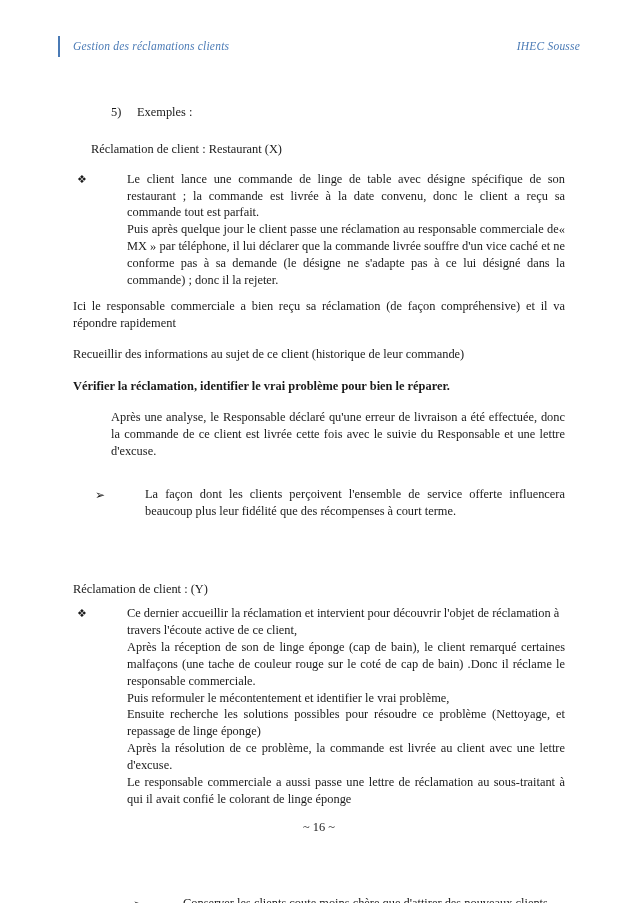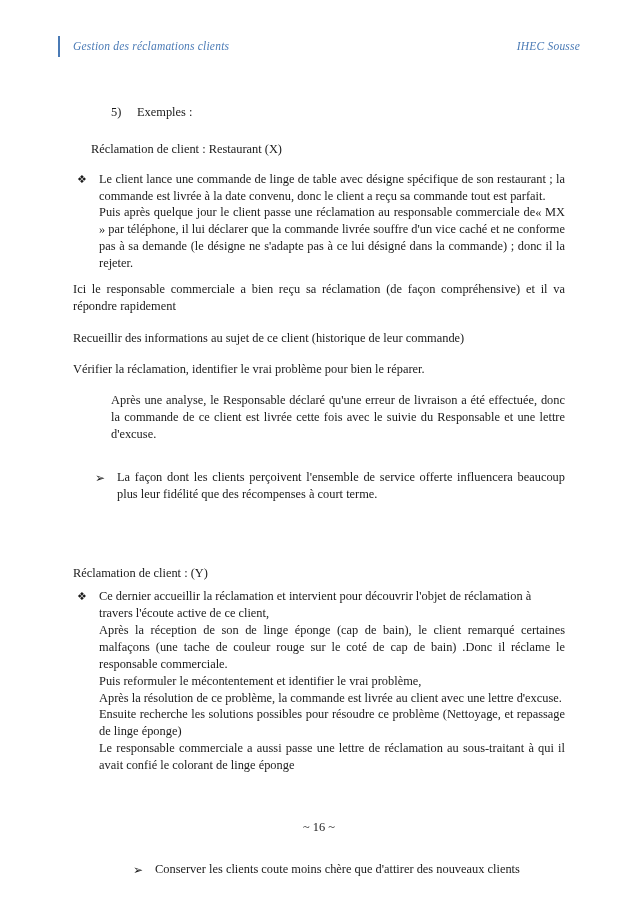--- a/index.html
+++ b/index.html
@@ -105,32 +105,34 @@
     text-align: left;
     padding-left: 4px;
     box-sizing: border-box;
   }
   .bullet-row .glyph.arrow {
     font-size: 12px;
   }
   .bullet-row .body {
     flex: 1 1 auto;
     text-align: justify;
+    margin-left: 28px;
   }
   .bullet-row .body .last-line,
   .blk .last-line {
     text-align: left;
   }
 
   
   .flush {
     margin-bottom: 15px;
   }
   .flush.tight {
     margin-bottom: 14px;
+    font-weight: bold;
   }
 
   
   .indent {
     margin-left: 38px;
     margin-top: 0;
   }
 
   .gap-sm { height: 9px; }
   .gap-md { height: 16px; }
@@ -198,22 +200,22 @@
     <div class="gap-xxl"></div>
 
     <div class="blk center-head-2">Réclamation de client : (Y)</div>
 
     <div class="bullet-row">
       <span class="glyph">❖</span>
       <div class="body">
         <div class="blk last-line"> Ce dernier accueillir la réclamation et intervient pour découvrir l'objet de réclamation à travers l'écoute active de ce client,</div>
         <div class="blk">Après la réception de son de linge éponge (cap de bain), le client remarqué certaines malfaçons (une tache de couleur rouge sur le coté de cap de bain) .Donc il réclame le responsable commerciale.</div>
         <div class="blk last-line">Puis reformuler le mécontentement et identifier le vrai problème,</div>
+        <div class="blk">Ensuite recherche les solutions possibles pour résoudre ce problème (Nettoyage, et repassage de linge éponge)</div>
         <div class="blk">Après la résolution de ce problème, la commande est livrée au client avec une lettre d'excuse.</div>
-        <div class="blk">Ensuite recherche les solutions possibles pour résoudre ce problème (Nettoyage, et repassage de linge éponge)</div>
         <div class="blk">Le responsable commerciale a aussi passe une lettre de réclamation au sous-traitant à qui il avait confié le colorant de linge éponge</div>
       </div>
     </div>
 
     <div class="gap-xxl"></div>
     <div class="gap-md"></div>
 
 
     <div class="gap-sm"></div>
 

